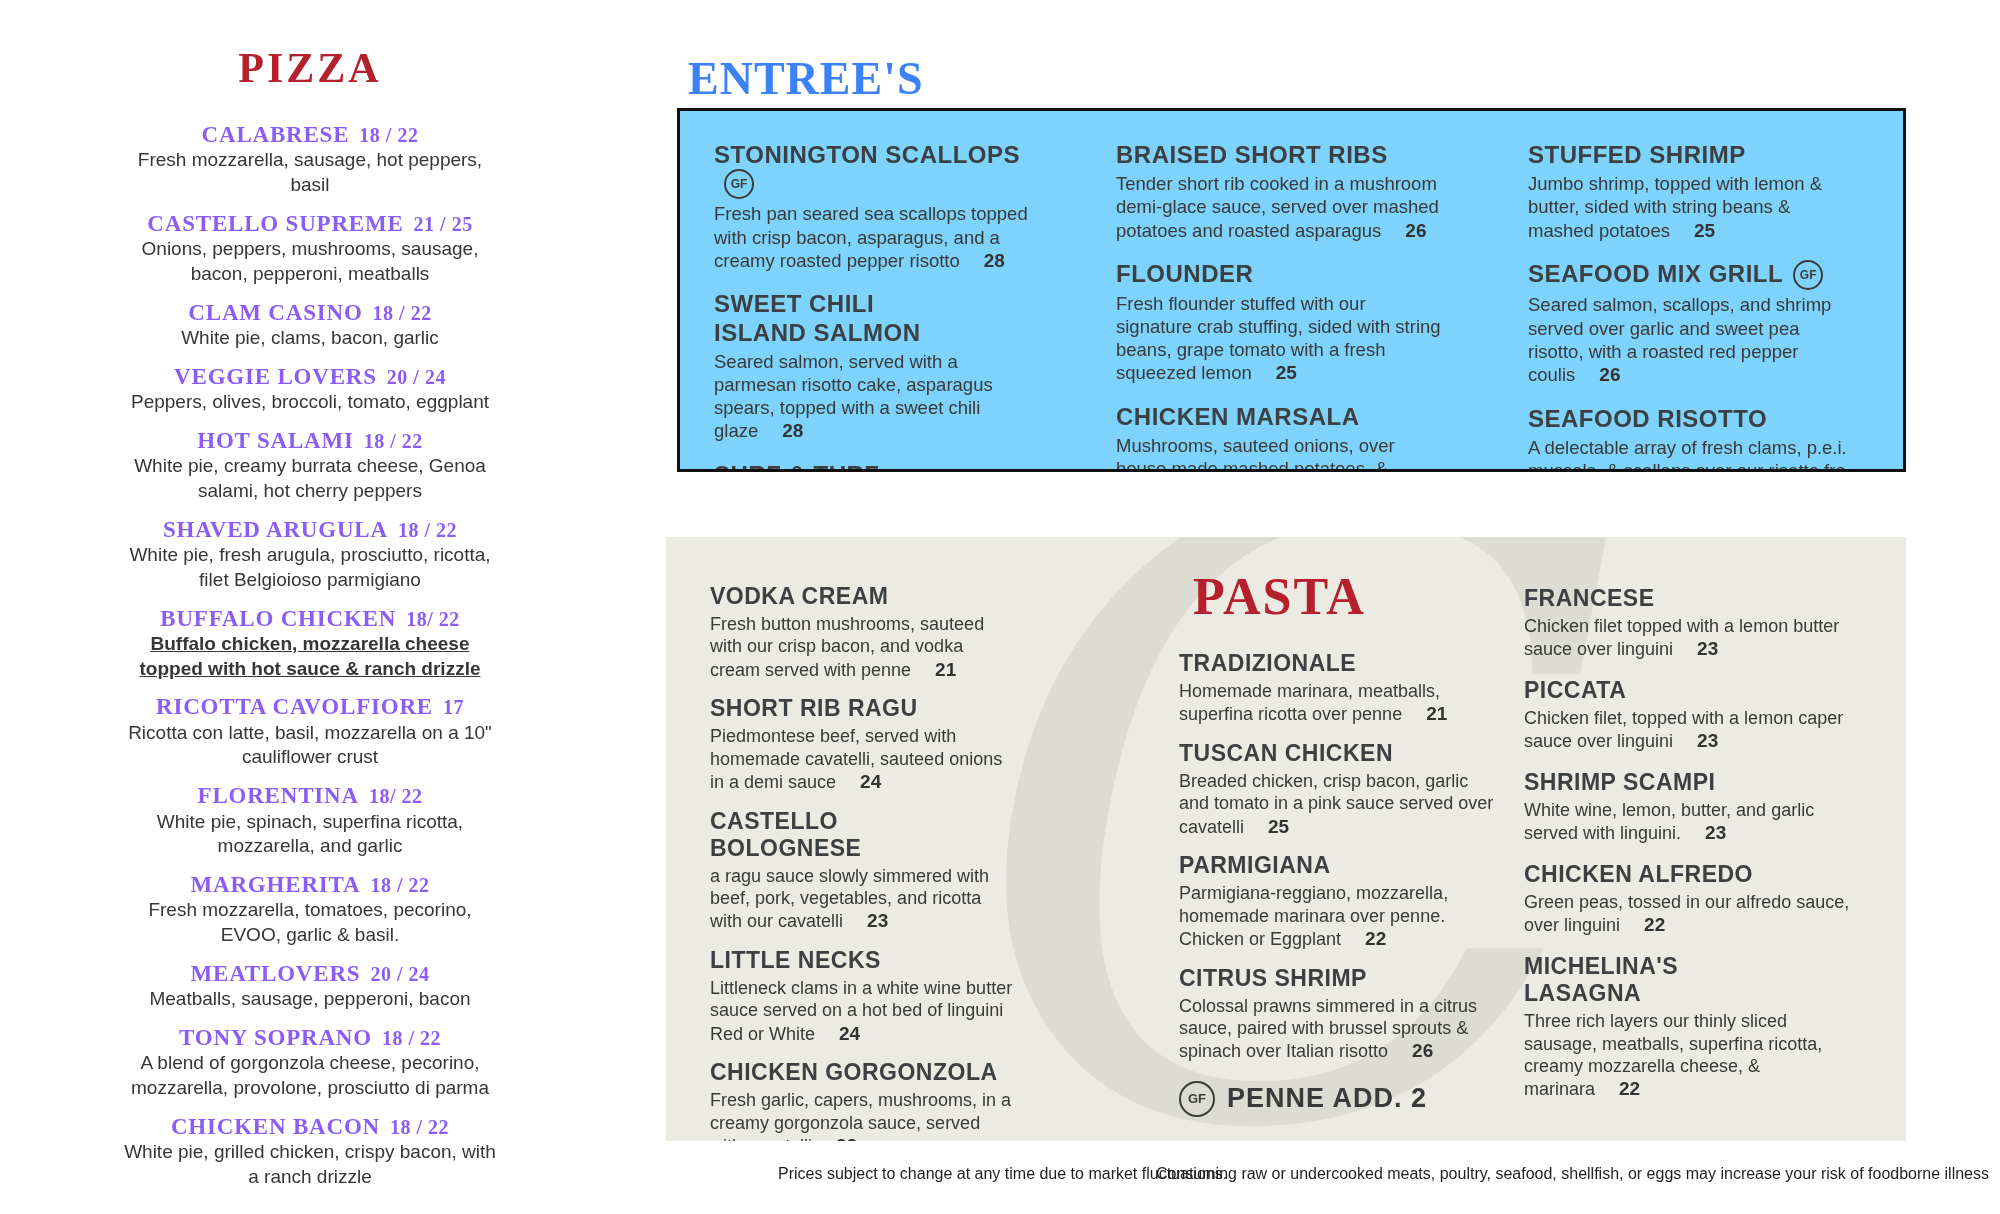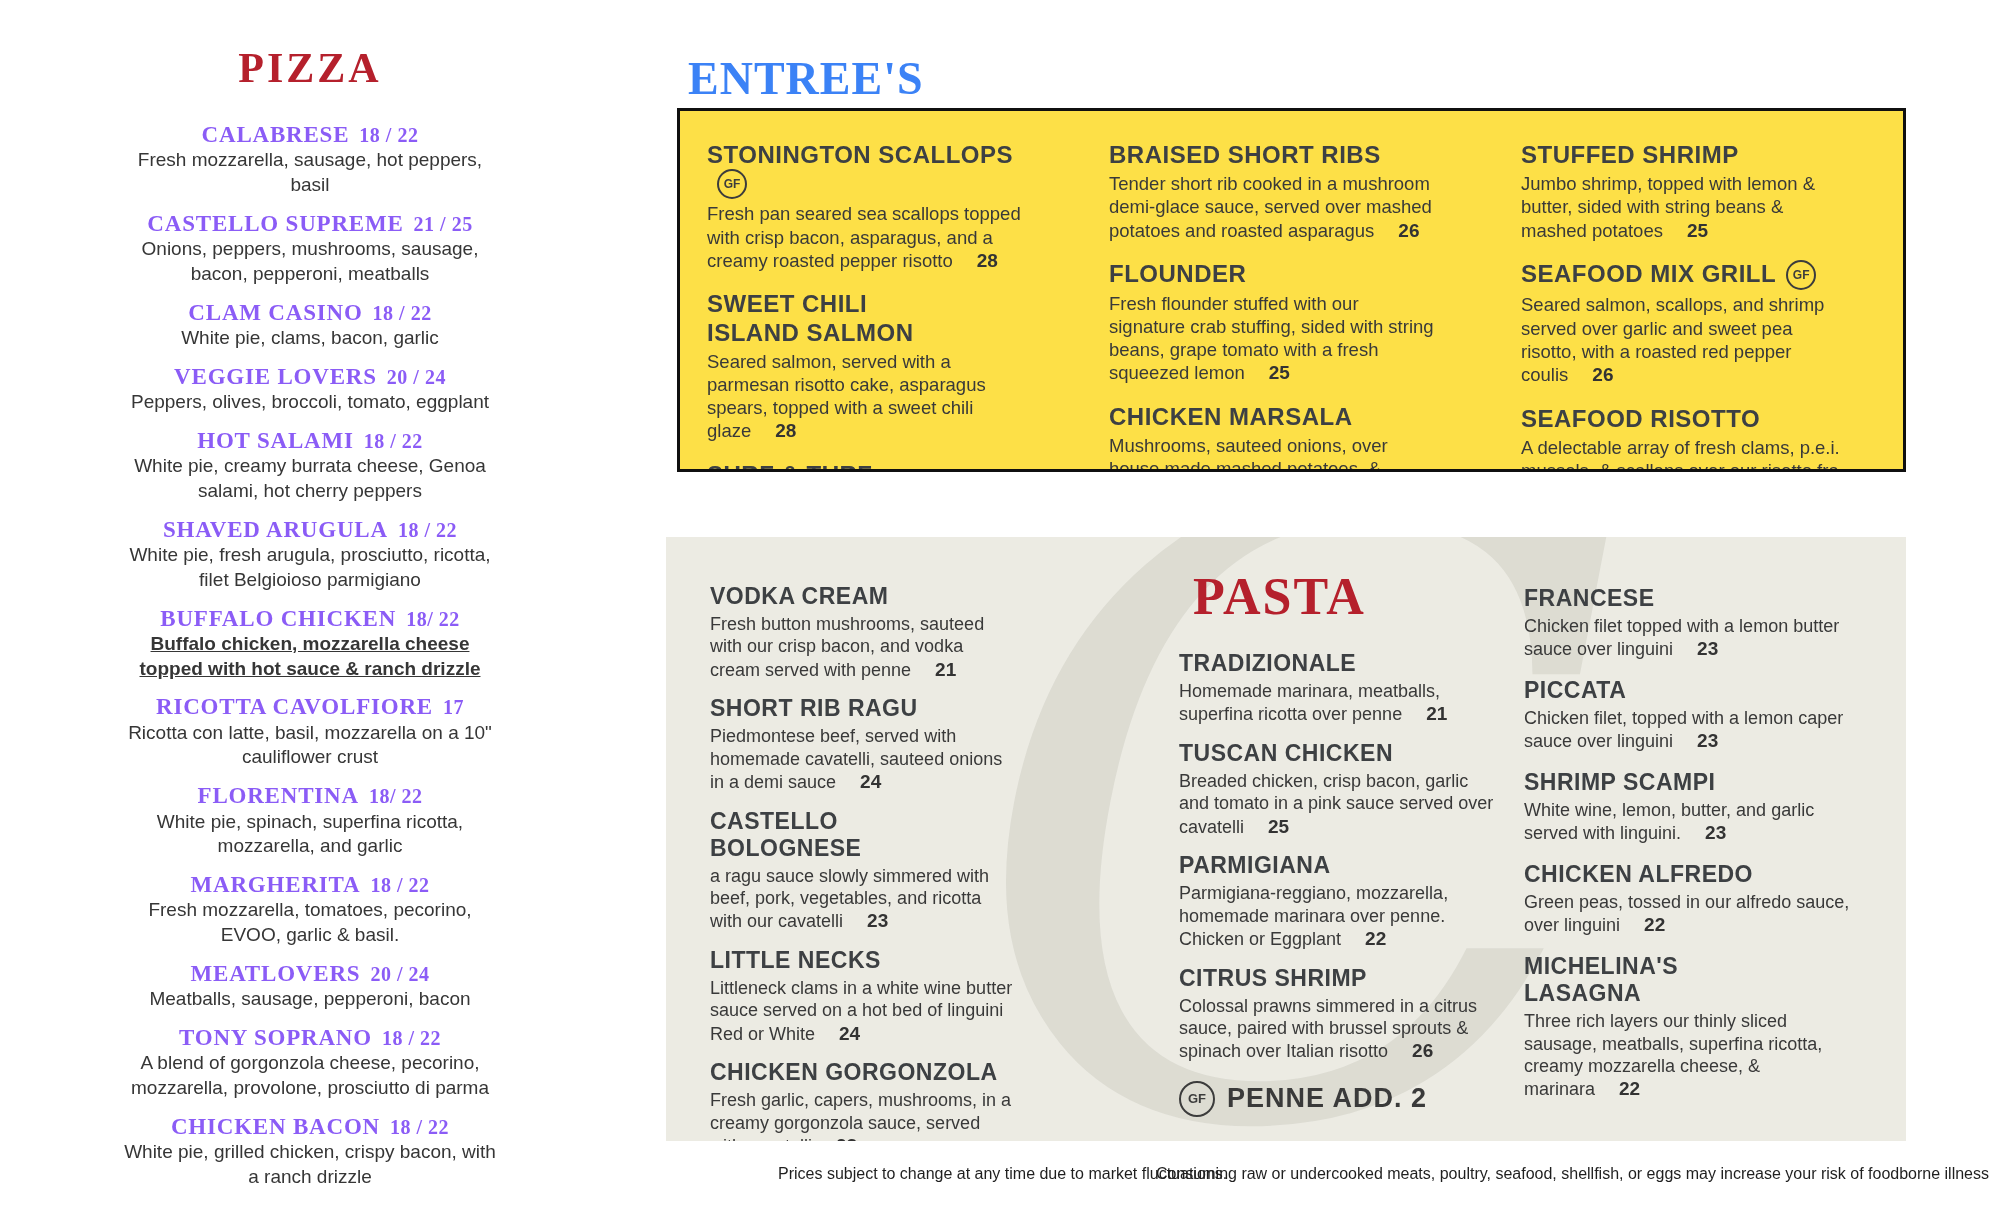--- a/index.html
+++ b/index.html
@@ -30,23 +30,23 @@
   .pizza-footer .dark{color:#2e2e2e;font-weight:600;font-size:26px;letter-spacing:1px;}
 
   
   .entrees-title{
     position:absolute;left:688px;top:36px;
     font-family:"Liberation Serif", serif;font-weight:700;color:#3b82f6;
     font-size:46px;letter-spacing:1px;margin-top:16px;
   }
   .entrees-box{
     position:absolute;left:677px;top:108px;width:1229px;height:364px;
-    border:3px solid #101010;background:#fde047;box-sizing:border-box;
+    border:3px solid #101010;background:#7dd3fc;box-sizing:border-box;
     display:grid;grid-template-columns:402px 412px 1fr;
-    padding:0 18px 0 27px;overflow:hidden;
+    padding:0 18px 0 34px;overflow:hidden;
   }
   .ecol{padding-top:30px;}
   .menu-item{margin-bottom:18px;}
   .item-name{font-size:24px;font-weight:700;color:#3d4043;letter-spacing:.5px;line-height:1.18;white-space:pre-line;}
   .item-desc{font-size:18.5px;line-height:1.25;color:#393939;margin-top:3px;}
   .item-price{font-weight:700;font-size:19px;margin-left:24px;color:#333;}
   .ecol1 .menu-item{max-width:330px;}
   .ecol2 .menu-item{max-width:330px;}
   .ecol3 .menu-item{max-width:330px;}
   .gf{

